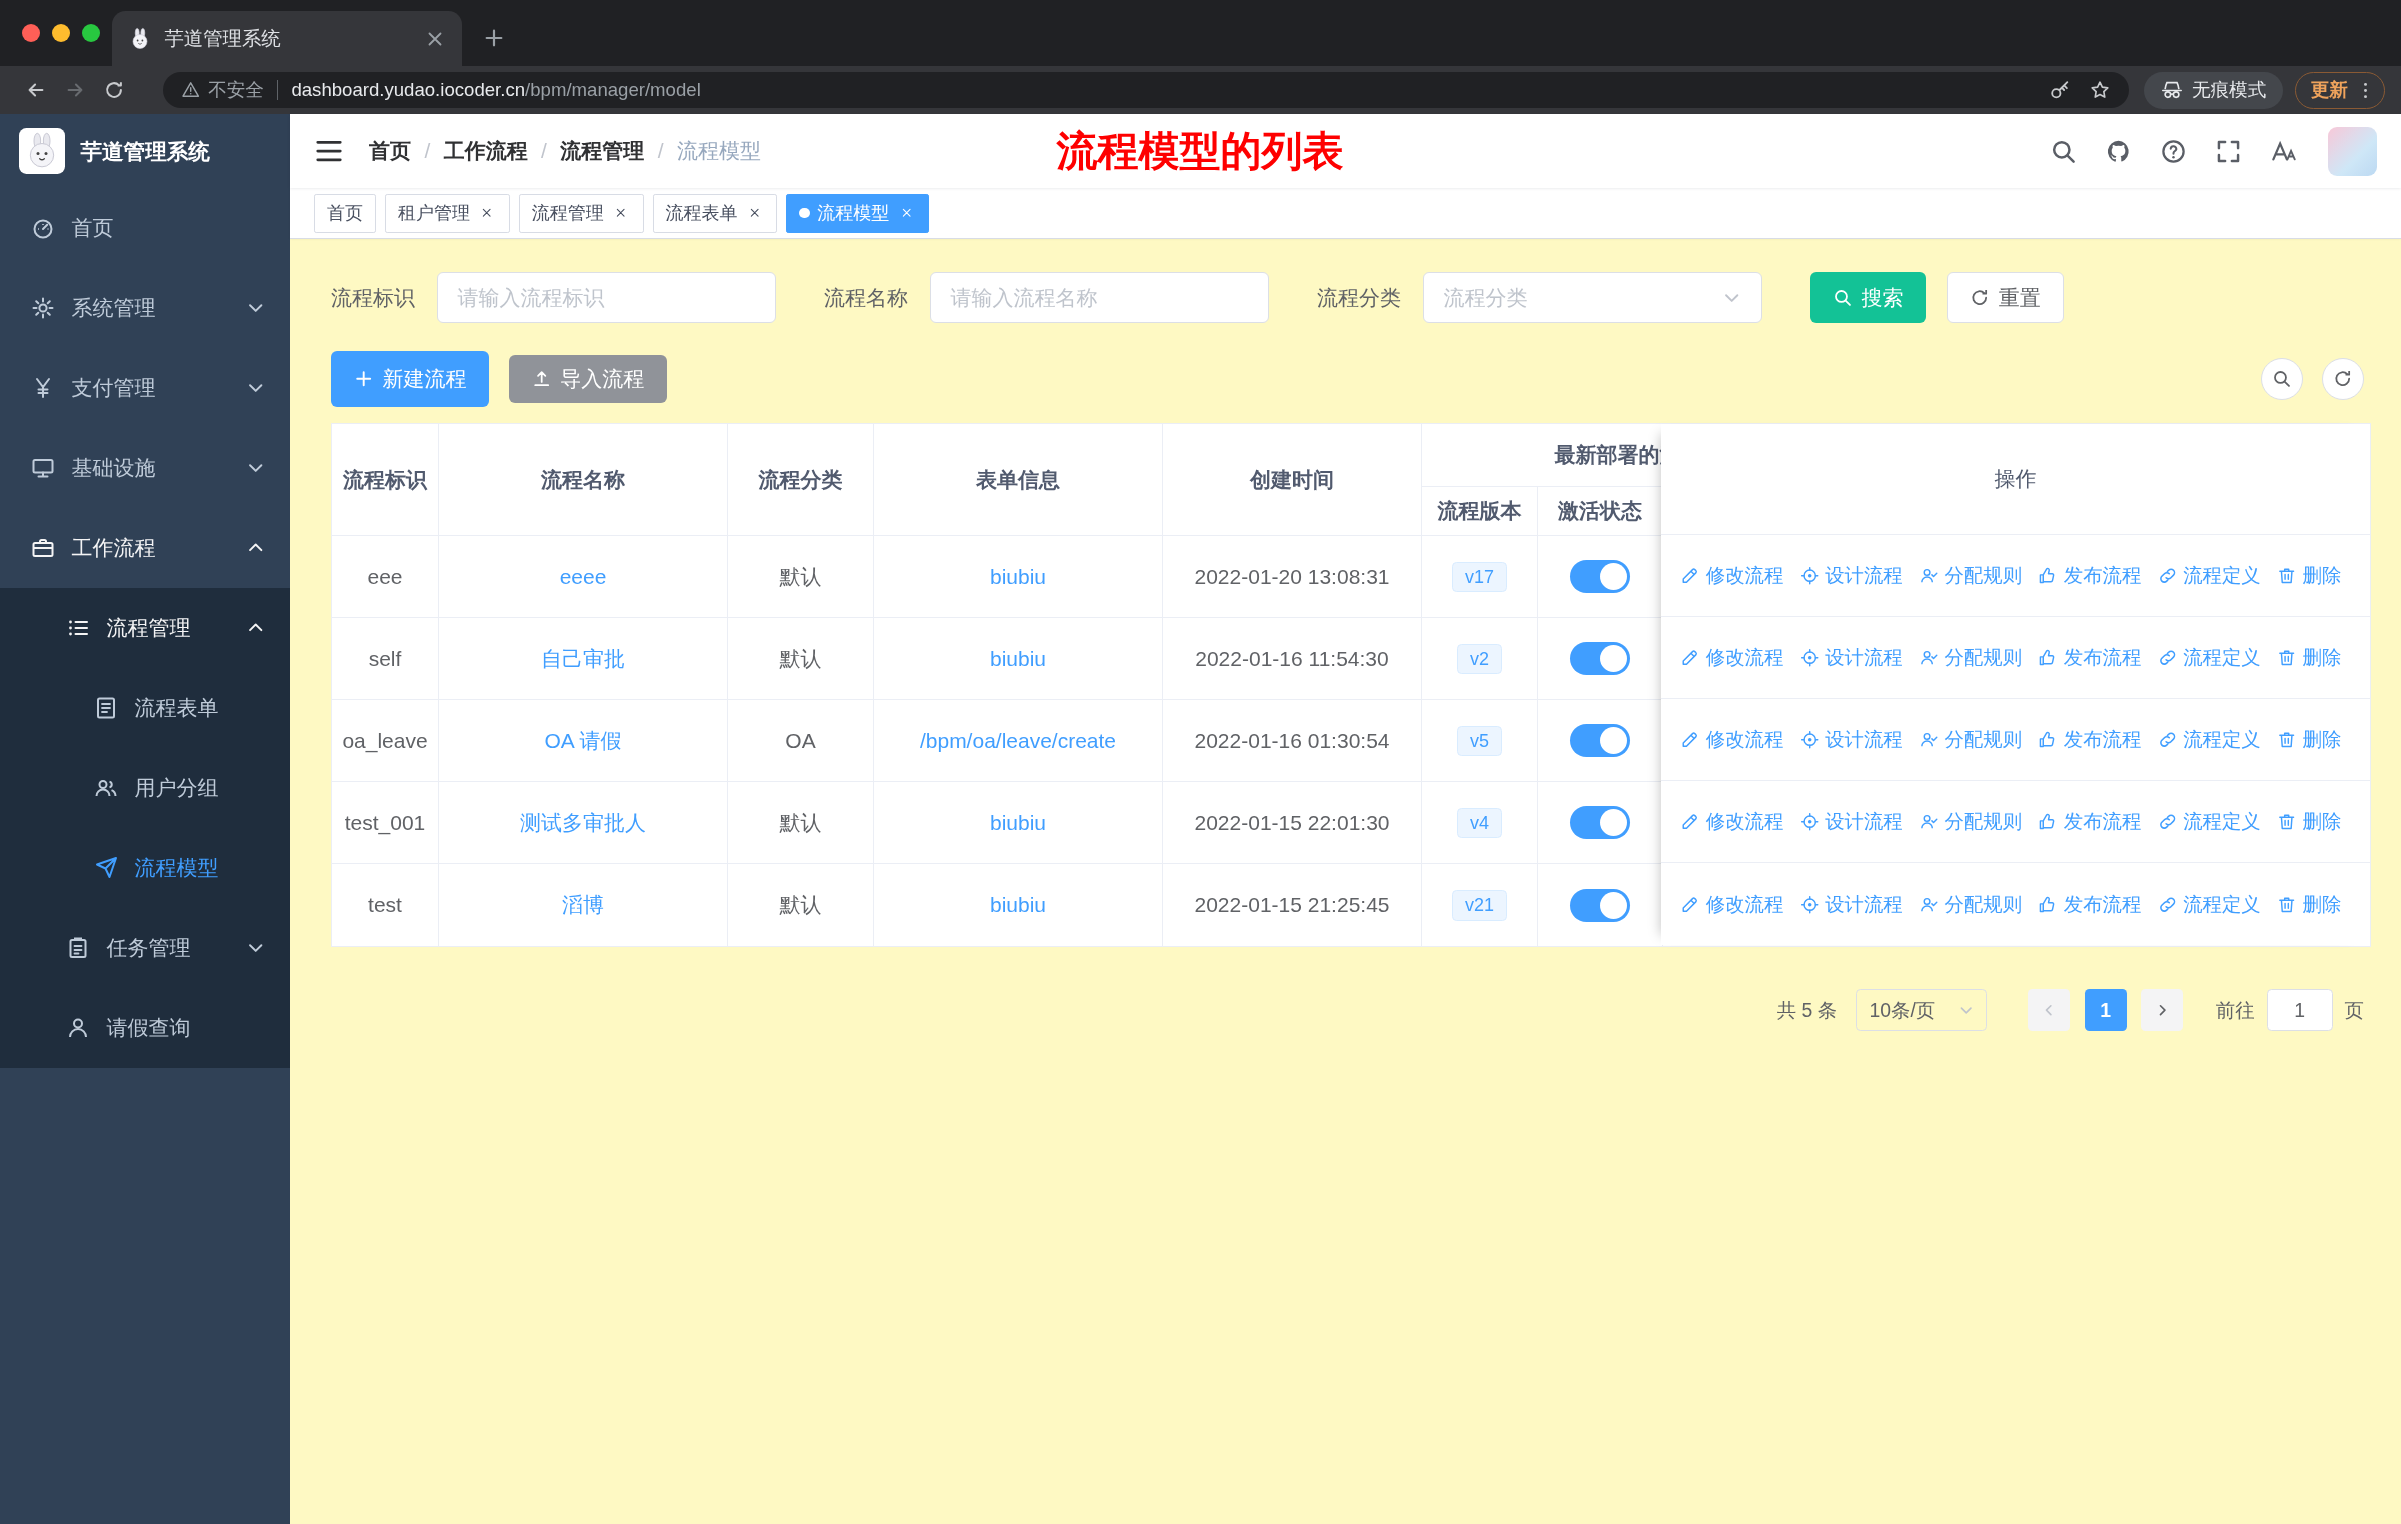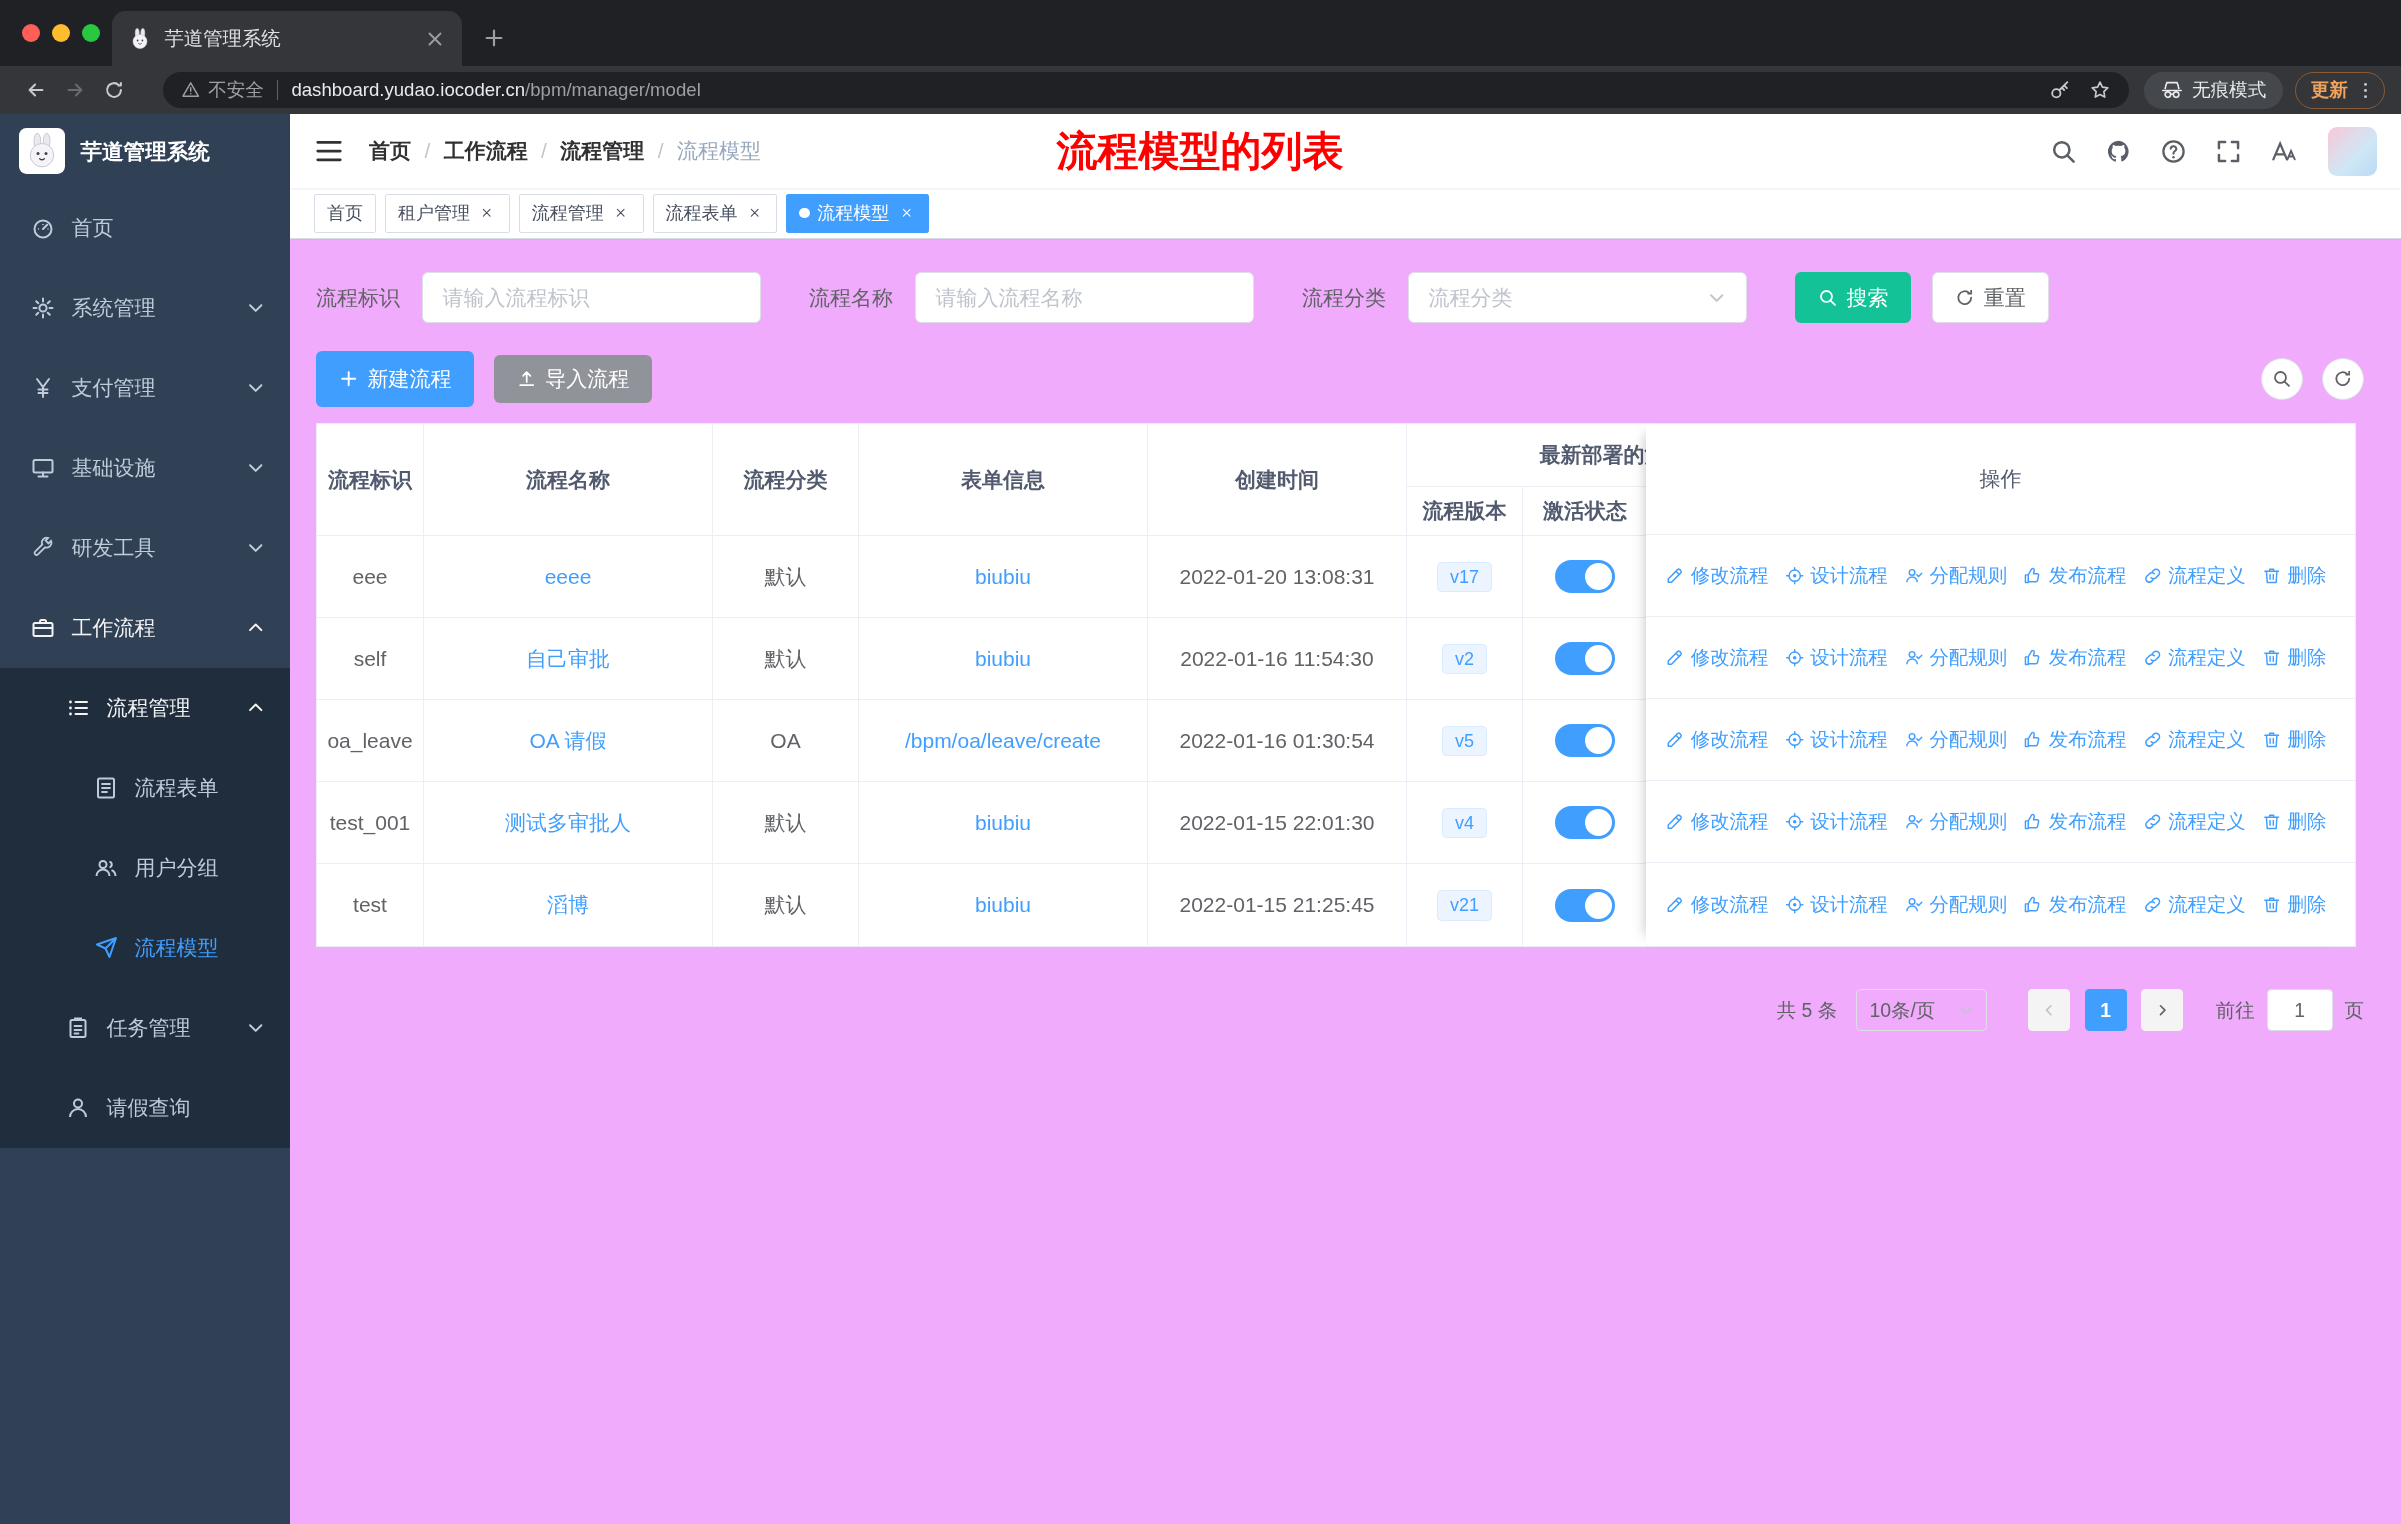--- a/index.html
+++ b/index.html
@@ -71,21 +71,21 @@
 
 .tagsbar{height:51px;display:flex;align-items:center;gap:9px;padding:0 24px;border-bottom:0.7px solid #d8dce5;box-shadow:0 0.7px 2.2px rgba(0,0,0,.06);background:#fff;position:relative;z-index:4}
 .tag{height:39px;display:inline-flex;align-items:center;gap:7.4px;padding:0 12px;border:0.7px solid #d8dce5;background:#fff;color:#495060;font-size:18px;border-radius:2.2px;cursor:pointer}
 .tag .dot{display:none;width:10.4px;height:10.4px;border-radius:50%;background:#fff}
 .tag.active{background:#409EFF;border-color:#409EFF;color:#fff}
 .tag.active .dot{display:inline-block}
 .tag .tx{width:19.4px;height:19.4px;display:flex;align-items:center;justify-content:center;border-radius:50%}
 .tag .tx svg{width:13.4px;height:13.4px}
 
 
-.content{flex:1;padding:0 37px 0 26px;position:relative;background:#f0abfc}
+.content{flex:1;padding:0 37px 0 41px;position:relative;background:#fef9c3}
 
 .search-form{display:flex;align-items:center;margin-top:33px}
 .sf-item{display:flex;align-items:center;margin-right:48px}
 .sf-label{font-size:21px;color:#606266;margin-right:22px;white-space:nowrap}
 .sf-box{width:339px;height:51px;border:0.7px solid #dcdfe6;border-radius:6px;display:flex;align-items:center;padding:0 19.4px;background:#fff}
 .sf-box input{border:none;outline:none;width:100%;font-size:21px;color:#606266;font-family:inherit;background:transparent}
 .sf-box input::placeholder{color:#bfc4cc}
 .sf-box .ph{color:#bfc4cc;font-size:21px;flex:1}
 .sf-box .caret{width:19.4px;height:19.4px;color:#c0c4cc}
 .btn{height:51px;border-radius:6px;display:inline-flex;align-items:center;gap:9px;padding:0 22px;font-size:21px;border:0.7px solid transparent;cursor:pointer;font-family:inherit;white-space:nowrap}
@@ -419,29 +419,20 @@
   </div>
         <div class="menu-item lv1">
     <svg class="mi" viewBox="0 0 32 32" width="24" height="24">
             <use href="#sym-monitor"></use>
           </svg>
     <span class="mlabel">基础设施</span>
     <svg class="chev" viewBox="0 0 26 26" width="19.4" height="19.4">
             <use href="#sym-chevron"></use>
           </svg>
   </div>
-        <div class="menu-item lv1">
-    <svg class="mi" viewBox="0 0 32 32" width="24" height="24">
-            <use href="#sym-tool"></use>
-          </svg>
-    <span class="mlabel">研发工具</span>
-    <svg class="chev" viewBox="0 0 26 26" width="19.4" height="19.4">
-            <use href="#sym-chevron"></use>
-          </svg>
-  </div>
         <div class="menu-item lv1 open">
     <svg class="mi" viewBox="0 0 32 32" width="24" height="24">
             <use href="#sym-briefcase"></use>
           </svg>
     <span class="mlabel">工作流程</span>
     <svg class="chev" viewBox="0 0 26 26" width="19.4" height="19.4">
             <use href="#sym-chevron"></use>
           </svg>
   </div>
         <div class="menu-item lv2 sub open">

